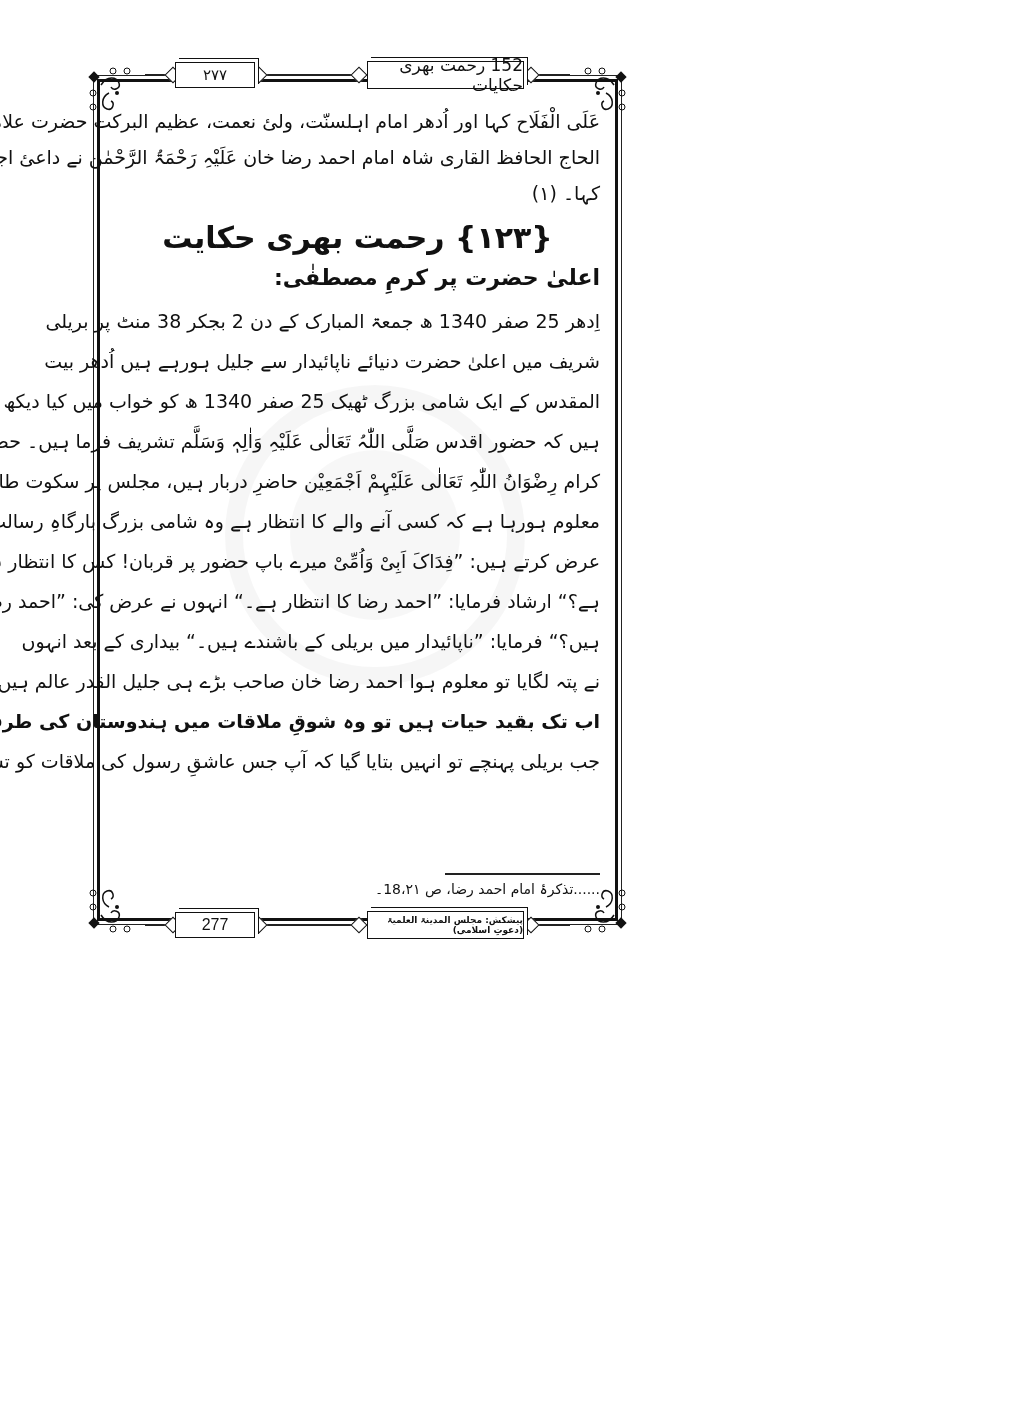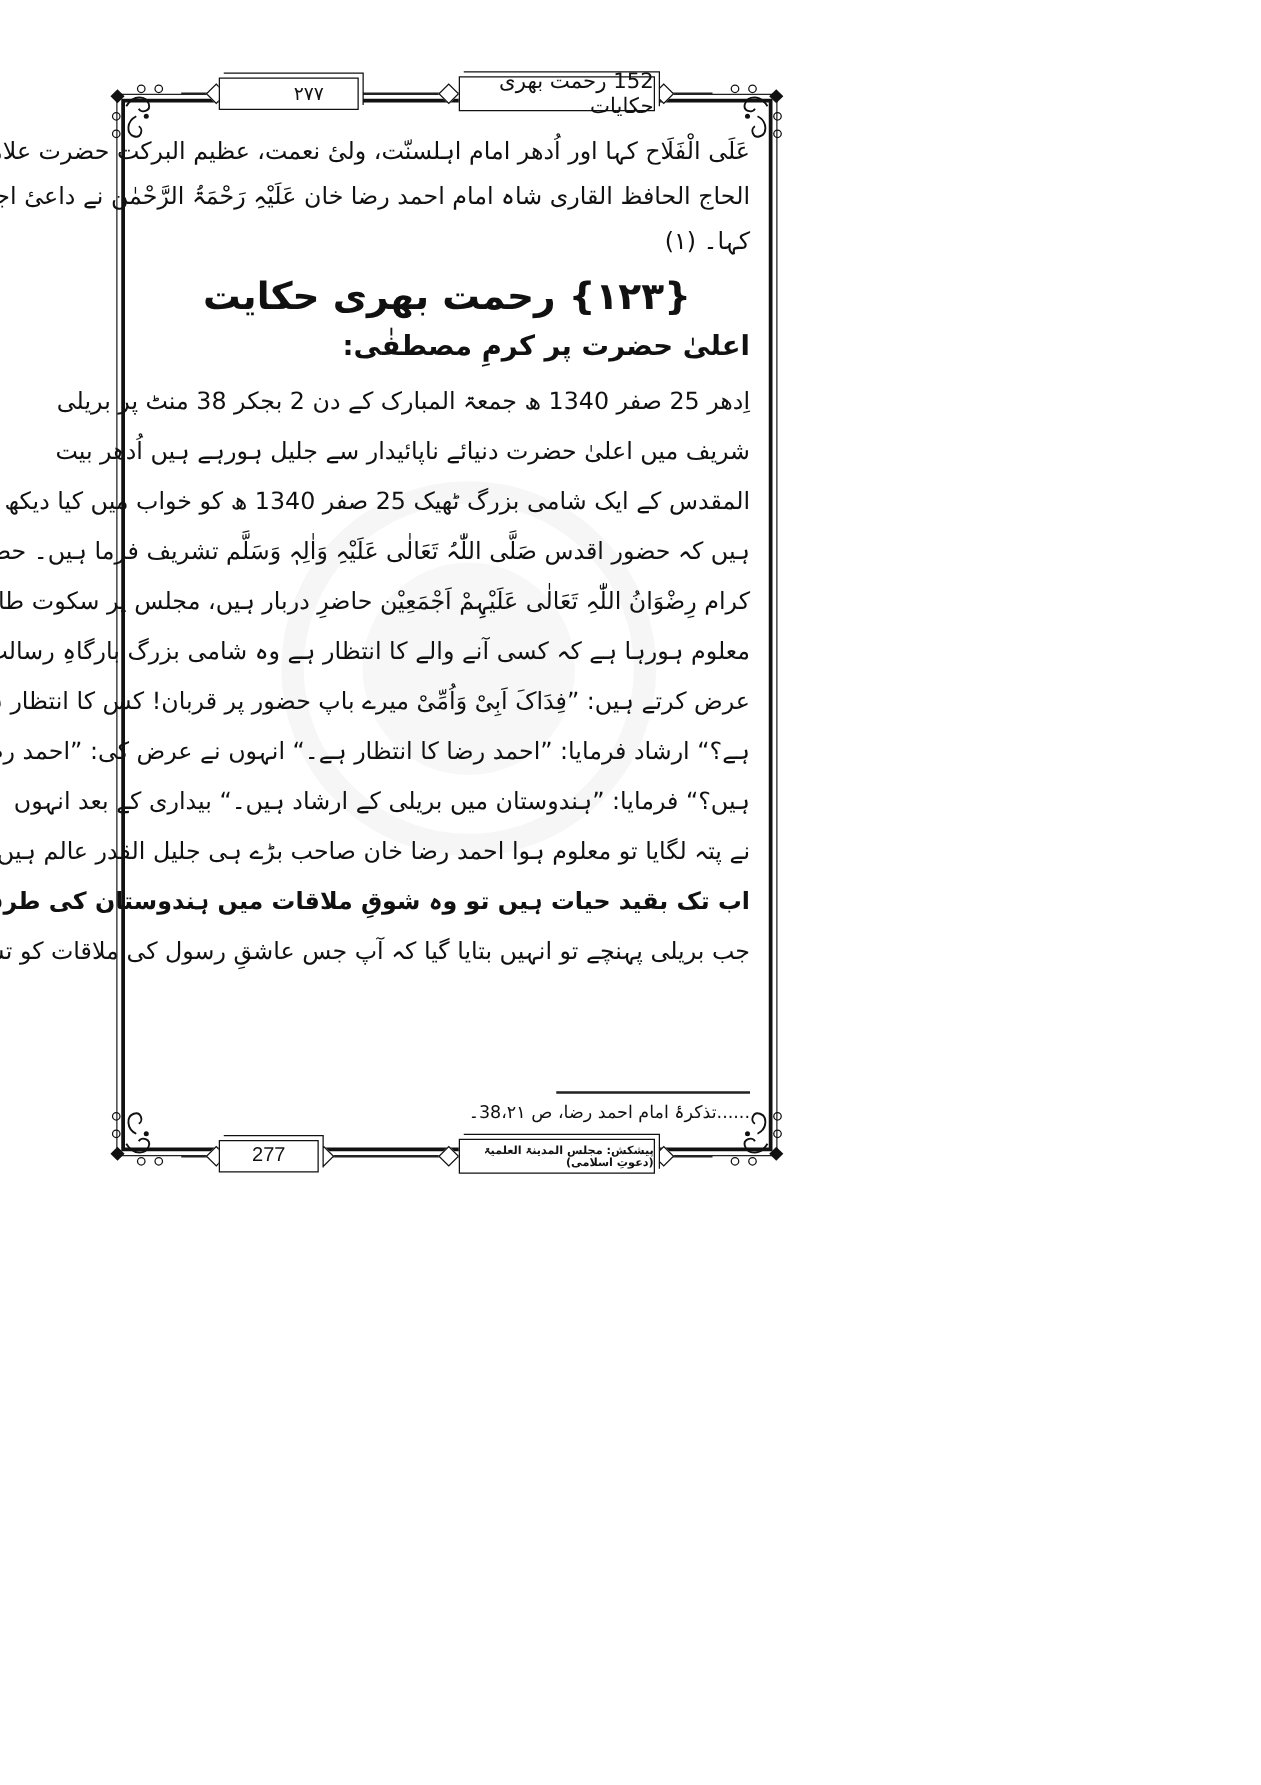--- a/index.html
+++ b/index.html
@@ -92,21 +92,21 @@
     <circle cx="26" cy="8" r="3" fill="none" stroke="#111"></circle>
     <circle cx="40" cy="8" r="3" fill="none" stroke="#111"></circle>
     <circle cx="6" cy="30" r="3" fill="none" stroke="#111"></circle>
     <circle cx="6" cy="44" r="3" fill="none" stroke="#111"></circle>
     <circle cx="30" cy="30" r="2" fill="#111"></circle>
   </svg>
 
   <div class="rule-line" style="left:60px; right:60px; top:19px;"></div>
   <div class="chev" style="left:82px; top:14px;"></div>
   <div class="chev" style="left:168px; top:14px;"></div>
-  <div class="plate plate-small" style="left:90px; top:7px;padding-left:32px;">
+  <div class="plate plate-small" style="left:90px; top:7px;">
     <span class="txt">٢٧٧</span>
   </div>
   <div class="chev" style="left:268px; top:14px;"></div>
   <div class="chev" style="left:440px; top:14px;"></div>
   <div class="plate plate-big" style="left:282px; top:6px; width:155px;">
     <span class="txt" style="font-size:17px; direction:rtl;text-align:right;">152 رحمت بھری حکایات</span>
   </div>
 
   <div class="content">
     <div class="line">عَلَی الْفَلَاح کہا اور اُدھر امام اہلسنّت، ولیٔ نعمت، عظیم البرکت حضرت علامہ مولانا</div>
@@ -117,28 +117,28 @@
     <div class="subtitle">اعلیٰ حضرت پر کرمِ مصطفٰی:</div>
 
     <div class="line" style="line-height:40px;">اِدھر 25 صفر 1340 ھ جمعۃ المبارک کے دن 2 بجکر 38 منٹ پر بریلی</div>
     <div class="line" style="line-height:40px;">شریف میں اعلیٰ حضرت دنیائے ناپائیدار سے جلیل ہورہے ہیں اُدھر بیت</div>
     <div class="line" style="line-height:40px;">المقدس کے ایک شامی بزرگ ٹھیک 25 صفر 1340 ھ کو خواب میں کیا دیکھ رہے</div>
     <div class="line" style="line-height:40px;">ہیں کہ حضور اقدس صَلَّی اللّٰہُ تَعَالٰی عَلَیْہِ وَاٰلِہٖ وَسَلَّم تشریف فرما ہیں۔ حضرات صحابہ</div>
     <div class="line" style="line-height:40px;">کرام رِضْوَانُ اللّٰہِ تَعَالٰی عَلَیْہِمْ اَجْمَعِیْن حاضرِ دربار ہیں، مجلس پر سکوت طاری ہے ایسا</div>
     <div class="line" style="line-height:40px;">معلوم ہورہا ہے کہ کسی آنے والے کا انتظار ہے وہ شامی بزرگ بارگاہِ رسالت میں</div>
     <div class="line" style="line-height:40px;">عرض کرتے ہیں: ”فِدَاکَ اَبِیْ وَاُمِّیْ میرے باپ حضور پر قربان! کس کا انتظار ہورہا</div>
     <div class="line" style="line-height:40px;">ہے؟“ ارشاد فرمایا: ”احمد رضا کا انتظار ہے۔“ انہوں نے عرض کی: ”احمد رضا کون</div>
-    <div class="line" style="line-height:40px;">ہیں؟“ فرمایا: ”ہندوستان میں بریلی کے ارشاد ہیں۔“ بیداری کے بعد انہوں</div>
+    <div class="line" style="line-height:40px;">ہیں؟“ فرمایا: ”ناپائیدار میں بریلی کے باشندے ہیں۔“ بیداری کے بعد انہوں</div>
     <div class="line" style="line-height:40px;">نے پتہ لگایا تو معلوم ہوا احمد رضا خان صاحب بڑے ہی جلیل القدر عالم ہیں اور</div>
     <div class="line" style="line-height:40px;font-weight:bold;">اب تک بقید حیات ہیں تو وہ شوقِ ملاقات میں ہندوستان کی طرف چل پڑے</div>
     <div class="line" style="line-height:40px;">جب بریلی پہنچے تو انہیں بتایا گیا کہ آپ جس عاشقِ رسول کی ملاقات کو تشریف</div>
   </div>
 
   <div class="fn-rule"></div>
-  <div class="footnote">......تذکرۂ امام احمد رضا، ص 38،۲۱۔</div>
+  <div class="footnote">......تذکرۂ امام احمد رضا، ص 18،۲۱۔</div>
 
   <div class="rule-line" style="left:60px; right:60px; bottom:19px;"></div>
   <div class="chev" style="left:82px; bottom:14px;"></div>
   <div class="chev" style="left:168px; bottom:14px;"></div>
   <div class="plate plate-small" style="left:90px; bottom:7px;text-align:right;">
     <span class="txt" style="font-family:'Liberation Sans', sans-serif; font-size:16px;">277</span>
   </div>
   <div class="chev" style="left:268px; bottom:14px;"></div>
   <div class="chev" style="left:440px; bottom:14px;"></div>
   <div class="plate plate-big" style="left:282px; bottom:6px; width:155px;justify-content:center;">

